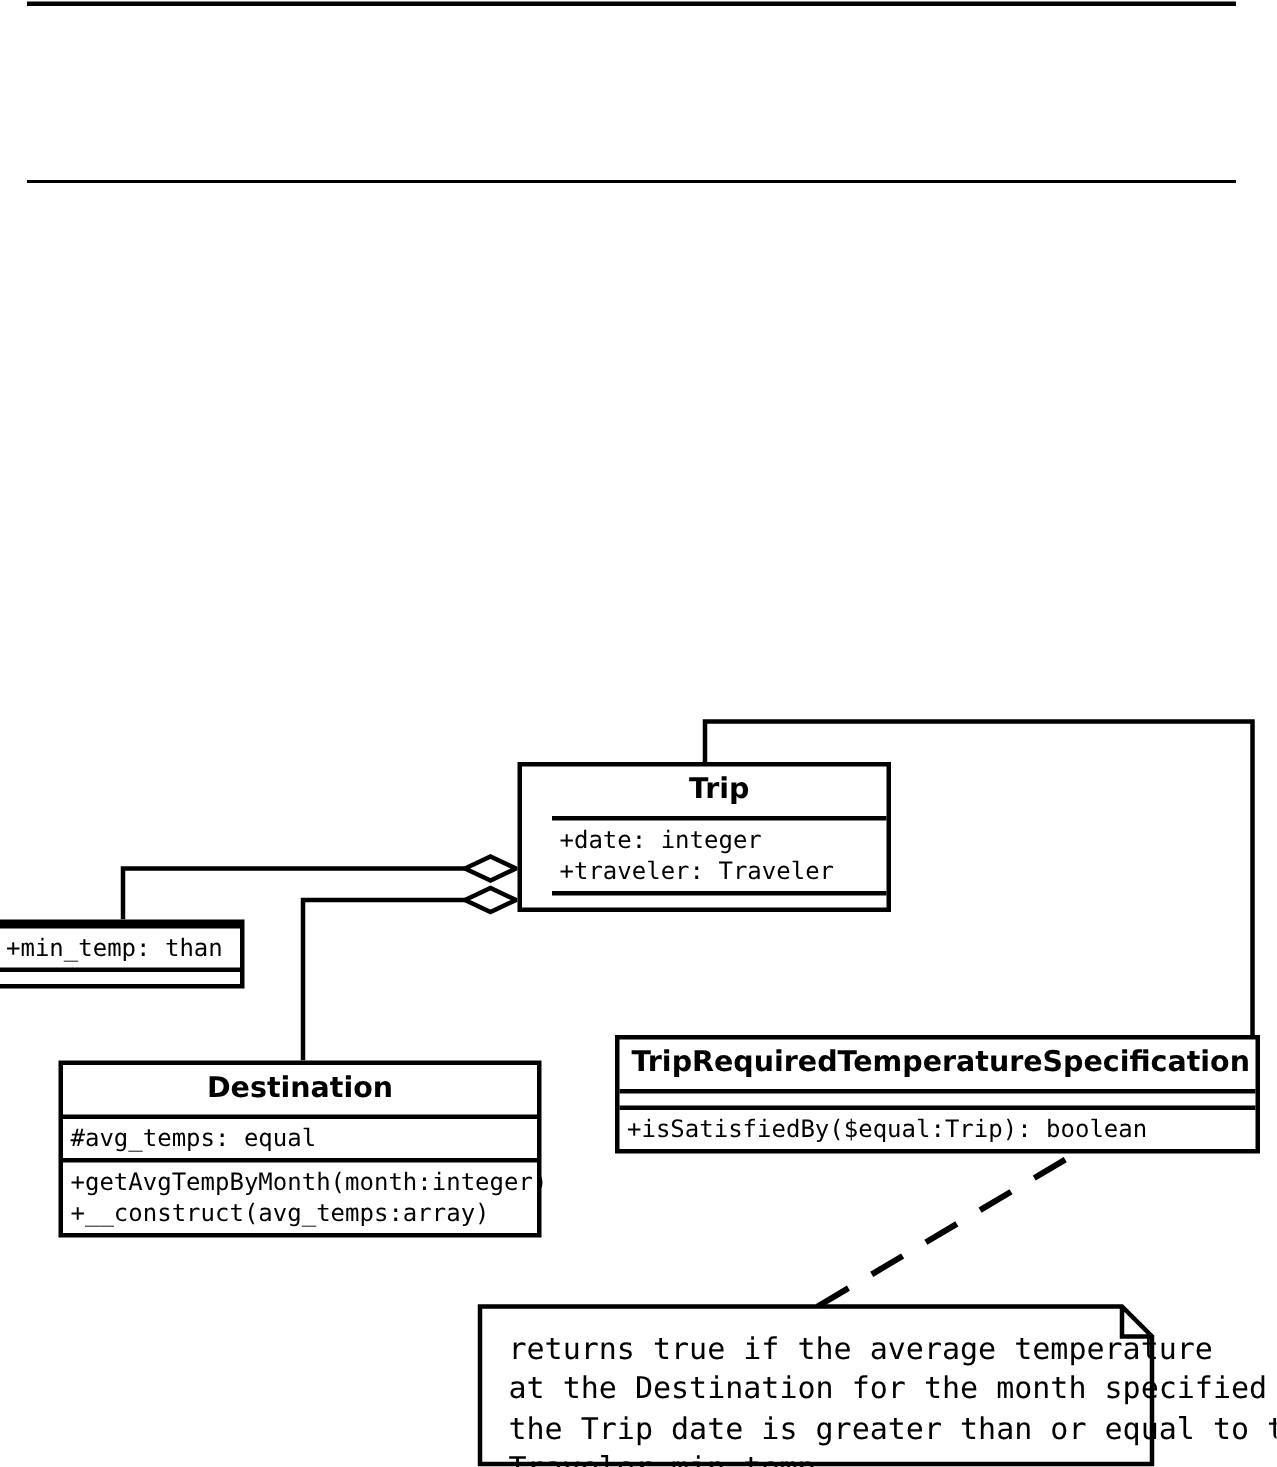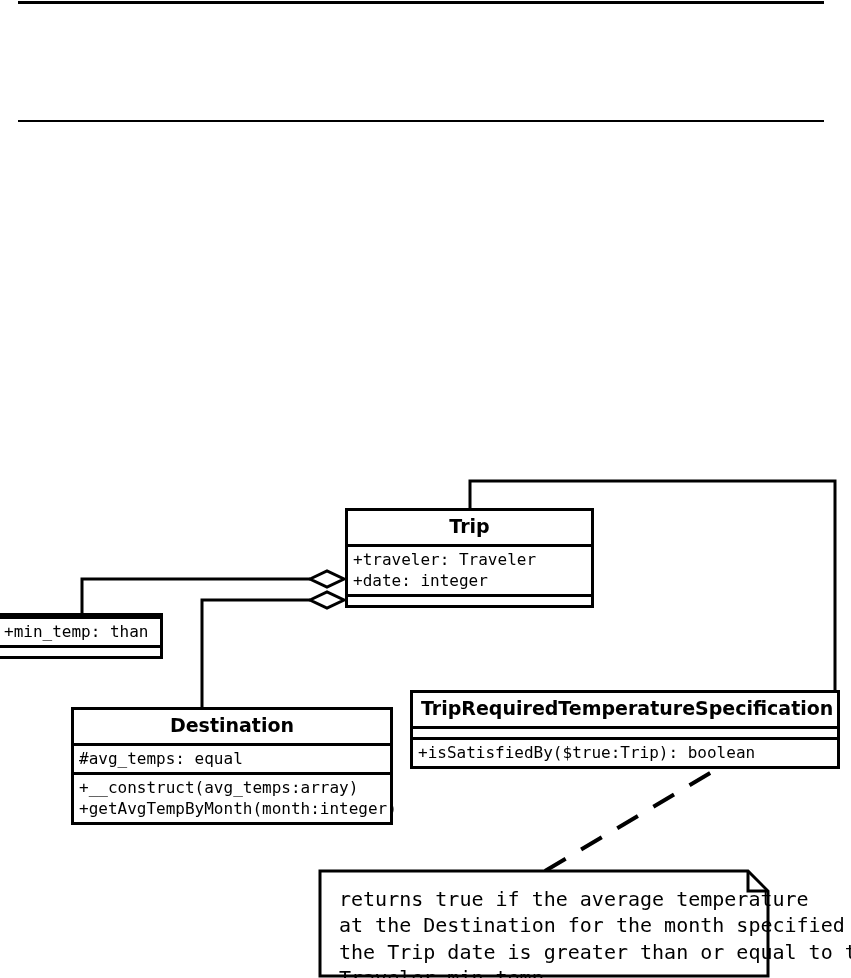--- a/index.html
+++ b/index.html
@@ -60,23 +60,23 @@
   }
   .uml-member {
     font-family: "DejaVu Sans Mono", monospace;
     font-size: 16px;
     line-height: 1.32;
     padding: 0 4px 0 5px;
     white-space: nowrap;
   }
 
   
-  #class-trip        { left: 345px; top: 508px; width: 249px; }
+  #class-trip        { left: 345px; top: 508px; width: 249px; padding-left: 20px; }
   #class-traveler    { left: -4px;  top: 613px; width: 167px; }
-  #class-destination { left: 39px;  top: 707px; width: 322px; margin-left: 32px; }
+  #class-destination { left: 39px;  top: 707px; width: 322px; }
   #class-spec        { left: 410px; top: 690px; width: 430px; }
 
   
   #note {
     position: absolute;
     left: 318px;
     top: 869px;
     width: 452px;
     height: 109px;
     box-sizing: border-box;
@@ -120,22 +120,22 @@
 
   <g>
     <path d="M 545 871 L 744 753" fill="none" stroke="#000000" stroke-width="4" stroke-dasharray="24 18"></path>
   </g>
 </svg>
 
 <div class="uml-class" id="class-trip">
   <div class="uml-name">Trip</div>
   <div class="uml-divider"></div>
   <div class="uml-compartment">
+    <div class="uml-member">+date: integer</div>
     <div class="uml-member">+traveler: Traveler</div>
-    <div class="uml-member">+date: integer</div>
   </div>
   <div class="uml-divider"></div>
   <div class="uml-compartment empty"></div>
 </div>
 
 <div class="uml-class" id="class-traveler">
   <div class="uml-divider"></div>
   <div class="uml-compartment">
     <div class="uml-member">+min_temp: than</div>
   </div>
@@ -144,32 +144,32 @@
 </div>
 
 <div class="uml-class" id="class-destination">
   <div class="uml-name">Destination</div>
   <div class="uml-divider"></div>
   <div class="uml-compartment">
     <div class="uml-member">#avg_temps: equal</div>
   </div>
   <div class="uml-divider"></div>
   <div class="uml-compartment">
+    <div class="uml-member">+getAvgTempByMonth(month:integer)</div>
     <div class="uml-member">+__construct(avg_temps:array)</div>
-    <div class="uml-member">+getAvgTempByMonth(month:integer)</div>
   </div>
 </div>
 
 <div class="uml-class" id="class-spec">
   <div class="uml-name">TripRequiredTemperatureSpecification</div>
   <div class="uml-divider"></div>
   <div class="uml-compartment empty"></div>
   <div class="uml-divider"></div>
   <div class="uml-compartment">
-    <div class="uml-member">+isSatisfiedBy($true:Trip): boolean</div>
+    <div class="uml-member">+isSatisfiedBy($equal:Trip): boolean</div>
   </div>
 </div>
 
 <div id="note">
   <svg id="note-shape" viewBox="0 0 452 109" width="452" height="109" xmlns="http://www.w3.org/2000/svg">
     <path d="M 2 2 L 430 2 L 450 22 L 450 107 L 2 107 Z" fill="#ffffff" stroke="#000000" stroke-width="3"></path>
     <path d="M 430 2 L 430 22 L 450 22" fill="none" stroke="#000000" stroke-width="3"></path>
   </svg>
   <div id="note-text">returns true if the average temperature
 at the Destination for the month specified by

